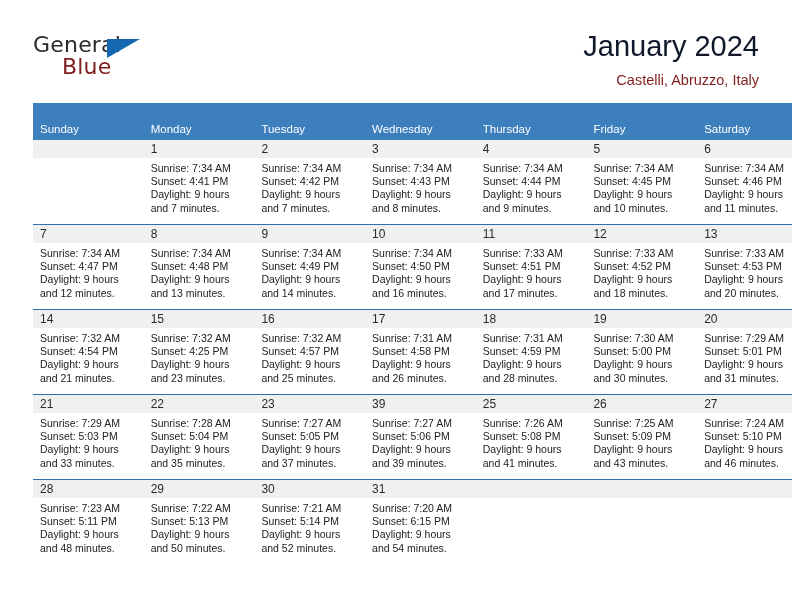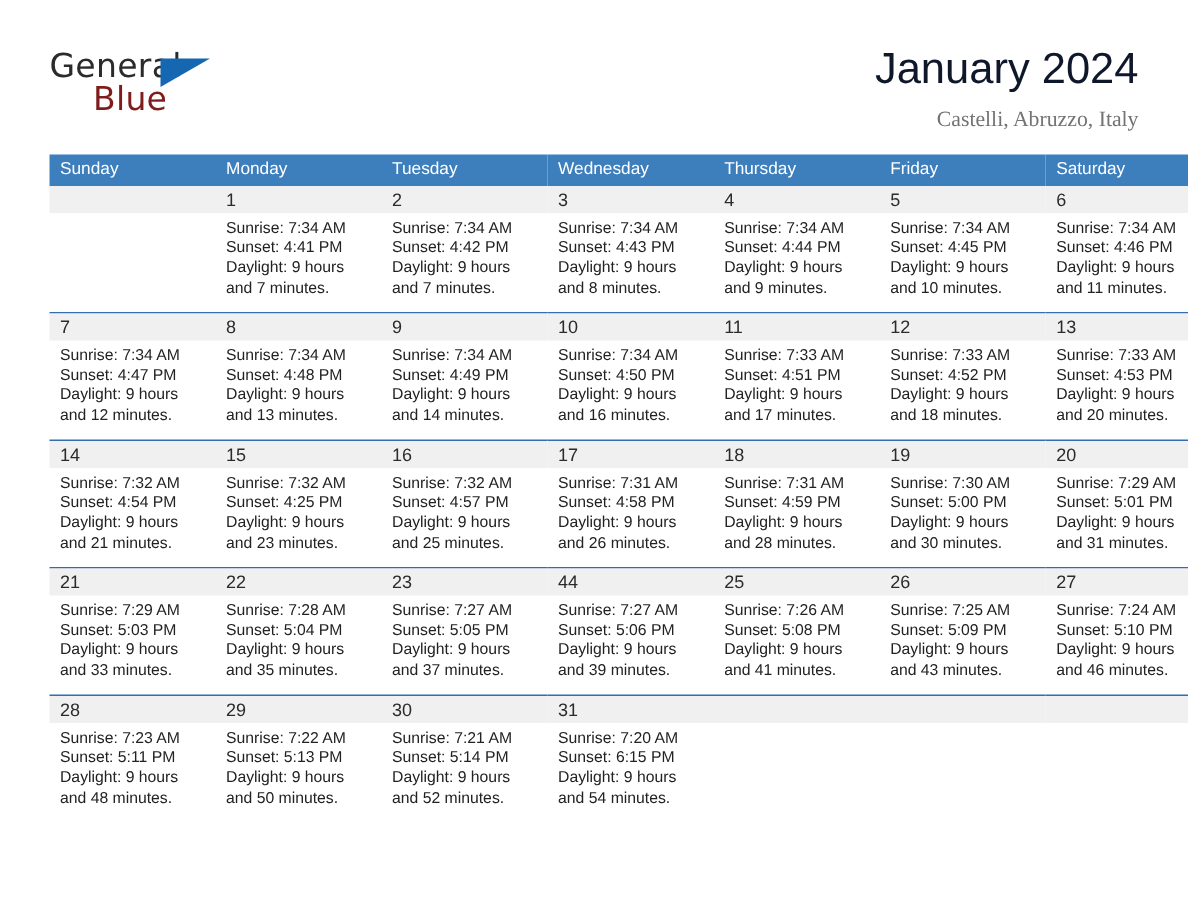--- a/index.html
+++ b/index.html
@@ -73,46 +73,46 @@
   }
   .month-title {
     font-size: 29px;
     color: #0f172a;
     line-height: 36px;
     white-space: nowrap;
     font-family: "Liberation Sans", sans-serif;
   }
   .location {
     font-size: 14.5px;
-    color: #737373;
+    color: #7f1d1d;
     line-height: 20px;
     margin-top: 6px;
     white-space: nowrap;
-    font-family: Liberation Serif, serif;
+    font-family: Liberation Sans, sans-serif;
   }
 
   
   .calendar {
     position: absolute;
     left: 33px;
     top: 103px;
     width: 726px;
   }
   table.cal {
     border-collapse: collapse;
     table-layout: fixed;
     width: 726px;
   }
   table.cal th {
     background: #3d7ebd;
     color: #ffffff;
     font-size: 11.5px;
     font-weight: normal;
     text-align: left;
-    padding: 4px 0 4px 7px;
+    padding: 20px 0 4px 7px;
     height: 13px;
     line-height: 13px;
     width: 103.7px;
     font-family: "Liberation Sans", sans-serif;
   }
   table.cal td {
     vertical-align: top;
     padding: 0;
     border-top: 1.6px solid #2f6fb0;
     background: #ffffff;
@@ -446,21 +446,21 @@
                 <div class="cell-body">
                   <div>Sunrise: 7:27 AM</div>
                   <div>Sunset: 5:05 PM</div>
                   <div>Daylight: 9 hours</div>
                   <div>and 37 minutes.</div>
                 </div>
               </div>
             </td>
             <td>
               <div class="cell">
-                <div class="daynum-band">44</div>
+                <div class="daynum-band">39</div>
                 <div class="cell-body">
                   <div>Sunrise: 7:27 AM</div>
                   <div>Sunset: 5:06 PM</div>
                   <div>Daylight: 9 hours</div>
                   <div>and 39 minutes.</div>
                 </div>
               </div>
             </td>
             <td>
               <div class="cell">

